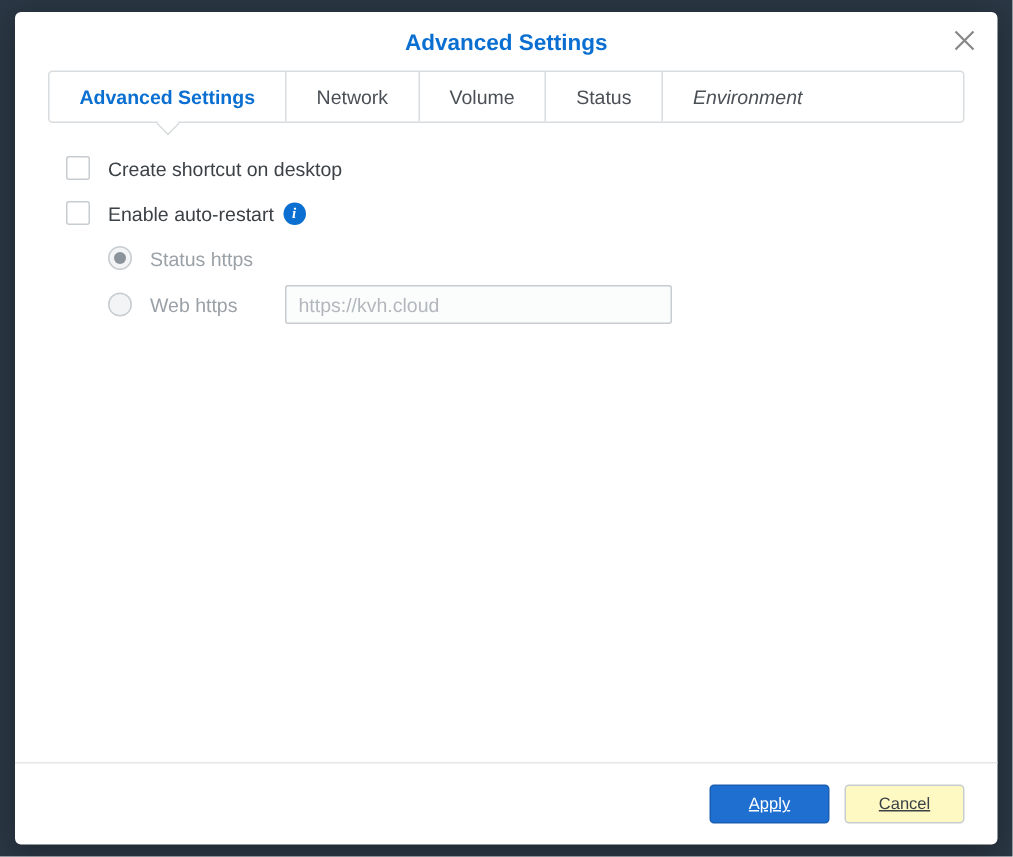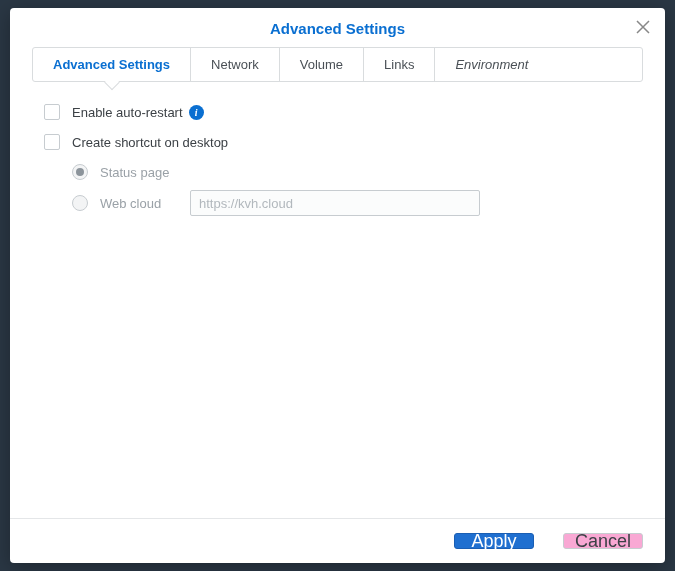--- a/index.html
+++ b/index.html
@@ -138,103 +138,103 @@
       top: 3px; left: 3px;
       width: 8px; height: 8px;
       border-radius: 50%;
       background: #8c949b;
     }
     .radio-label {
       width: 90px;
       color: #9aa1a7;
     }
     .text-input {
-      width: 290px;
+      width: 258px;
       height: 26px;
       border: 1px solid #c7ccd0;
       border-radius: 2px;
       padding: 0 8px;
       font-size: 13px;
       color: #3c4146;
       background: #fbfcfc;
     }
     .text-input::placeholder { color: #b2b8bd; }
     .footer {
       border-top: 1px solid #e4e6e8;
       padding: 14px 22px;
       display: flex;
       justify-content: flex-end;
       gap: 10px;
     }
     .btn {
       min-width: 80px;
-      height: 16px;
+      height: 26px;
       border-radius: 3px;
-      font-size: 18px;
+      font-size: 11px;
       cursor: pointer;
       display: inline-flex;
       align-items: center;
       justify-content: center;
       border: 1px solid transparent;
+      text-decoration: underline;
     }
     .btn-primary {
       background: #1f6fd0;
       color: #fff;
       border-color: #1a5eb3;
     }
     .btn-default {
-      background: #f9a8d4;
+      background: #fef9c3;
       color: #3c4146;
       border-color: #c7ccd0;
-      margin-left: 19px;
     }
   </style>
 </head>
 <body>
 
 <div class="modal">
 
   <div class="modal-header">
     <div class="modal-title">Advanced Settings</div>
     <div class="close-btn">
       <svg viewBox="0 0 14 14">
           <path d="M1 1 L13 13 M13 1 L1 13" stroke="#888" stroke-width="1.5" fill="none"></path>
         </svg>
     </div>
   </div>
 
   <div class="tabs">
     <div class="tab active">Advanced Settings</div>
     <div class="tab">Network</div>
     <div class="tab">Volume</div>
-    <div class="tab">Links</div>
+    <div class="tab">Status</div>
     <div class="tab">Environment</div>
   </div>
 
   <div class="content">
+
+    <div class="row">
+      <div class="checkbox"></div>
+      <span>Create shortcut on desktop</span>
+    </div>
 
     <div class="row">
       <div class="checkbox"></div>
       <span>Enable auto-restart</span>
       <span class="info-icon">i</span>
     </div>
 
-    <div class="row">
-      <div class="checkbox"></div>
-      <span>Create shortcut on desktop</span>
-    </div>
-
     <div class="sub-row">
       <div class="radio selected"></div>
-      <span class="radio-label">Status page</span>
+      <span class="radio-label">Status https</span>
     </div>
 
     <div class="sub-row">
       <div class="radio"></div>
-      <span class="radio-label">Web cloud</span>
+      <span class="radio-label">Web https</span>
       <input type="text" class="text-input" placeholder="https://kvh.cloud" style="">
     </div>
 
   </div>
 
   <div class="footer">
     <div class="btn btn-primary">Apply</div>
     <div class="btn btn-default">Cancel</div>
   </div>
 

